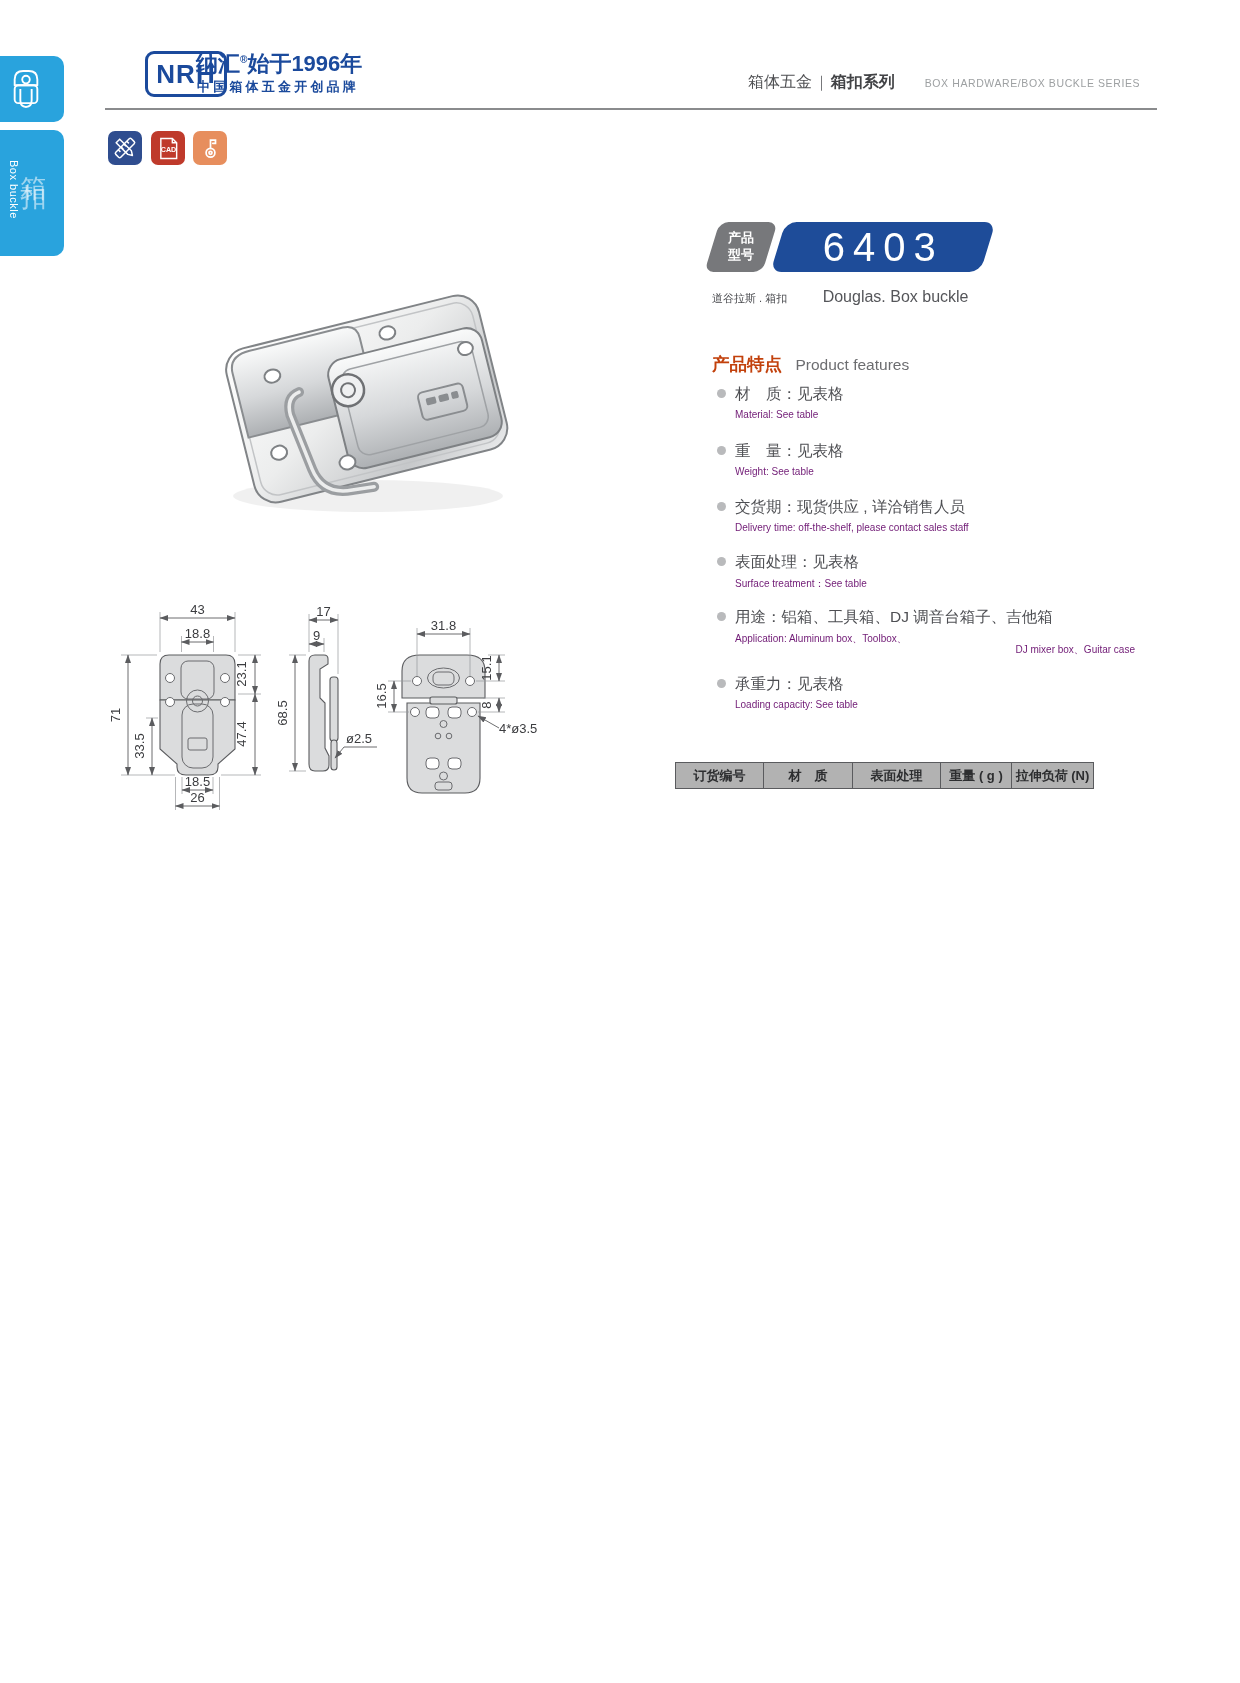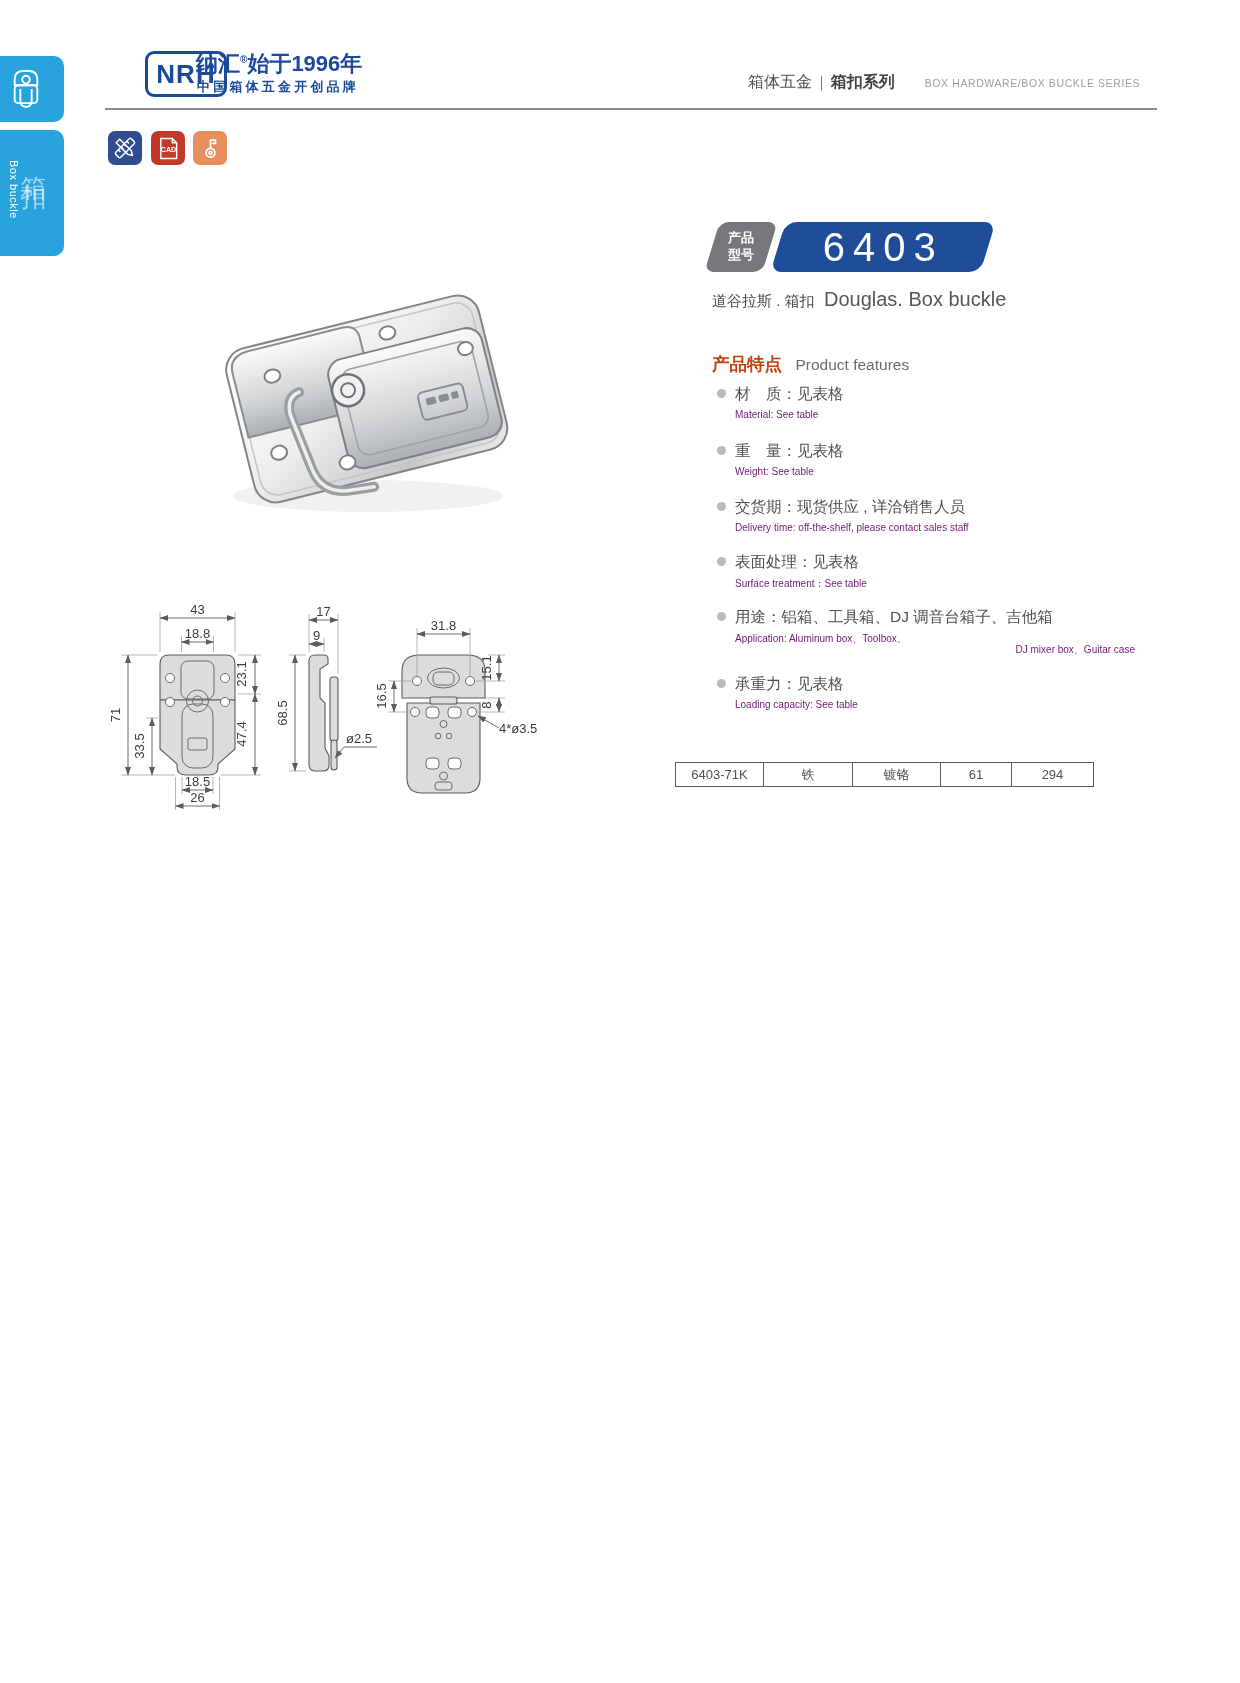--- a/index.html
+++ b/index.html
@@ -33,22 +33,22 @@
   
   .photo{position:absolute;left:182px;top:258px;width:368px;height:276px;}
 
   
   .badge-gray{position:absolute;left:712px;top:222px;width:58px;height:50px;background:#77787b;transform:skewX(-17deg);border-radius:9px;display:flex;align-items:center;justify-content:center;}
   .badge-gray .inner{transform:skewX(17deg);color:#fff;font-size:13px;line-height:1.3;text-align:center;font-weight:bold;}
   .badge-blue{position:absolute;left:778px;top:222px;width:210px;height:50px;background:#1e4c99;transform:skewX(-17deg);border-radius:11px;display:flex;align-items:center;justify-content:center;}
   .badge-blue .inner{transform:skewX(17deg);color:#fff;font-size:40px;letter-spacing:8px;font-weight:normal;}
 
   .prod-name{position:absolute;left:712px;top:288px;white-space:nowrap;}
-  .prod-name .cn{font-size:15px;color:#4b4c50;}
-  .prod-name .en{font-size:20px;color:#55565a;margin-left:5px;text-align:center;}
+  .prod-name .cn{font-size:11px;color:#4b4c50;}
+  .prod-name .en{font-size:16px;color:#55565a;margin-left:31px;text-align:center;}
 
   
   .feat-title{position:absolute;left:712px;top:352px;white-space:nowrap;}
   .feat-title .cn{font-size:17.5px;font-weight:bold;color:#c2410c;}
   .feat-title .en{font-size:15.5px;color:#6c6d70;margin-left:9px;}
   .feat{position:absolute;left:717px;width:420px;}
   .feat .bullet{position:absolute;left:0;top:5px;width:9px;height:9px;border-radius:50%;background:#b9babc;}
   .feat .fcn{position:absolute;left:18px;top:0;width:400px;font-size:15.5px;color:#4e4f53;white-space:nowrap;}
   .feat .fen{position:absolute;left:18px;top:25px;width:400px;font-size:10px;color:#701a75;white-space:nowrap;}
 
@@ -220,26 +220,26 @@
 
   <table class="spec">
     <colgroup>
         <col style="width:88px">
         <col style="width:89px">
         <col style="width:88px">
         <col style="width:71px">
         <col style="width:82px">
       </colgroup>
     <tbody>
-    <tr class="drow">
-      <td>6403-71K</td>
-      <td>铁</td>
-      <td>镀铬</td>
-      <td>61</td>
-      <td>294</td>
+        <tr class="hrow">
+      <td>订货编号</td>
+      <td>材　质</td>
+      <td>表面处理</td>
+      <td>重量 ( g )</td>
+      <td>拉伸负荷 (N)</td>
     </tr>
   </tbody>
     </table>
 
   <svg class="drawings" viewBox="0 0 460 265">
     <defs>
       <marker id="ar" markerWidth="9" markerHeight="8" refX="8" refY="3" orient="auto-start-reverse" markerUnits="userSpaceOnUse">
         <path d="M0,0 L8.5,3 L0,6 Z" fill="#5b5c5f"></path>
       </marker>
     </defs>

